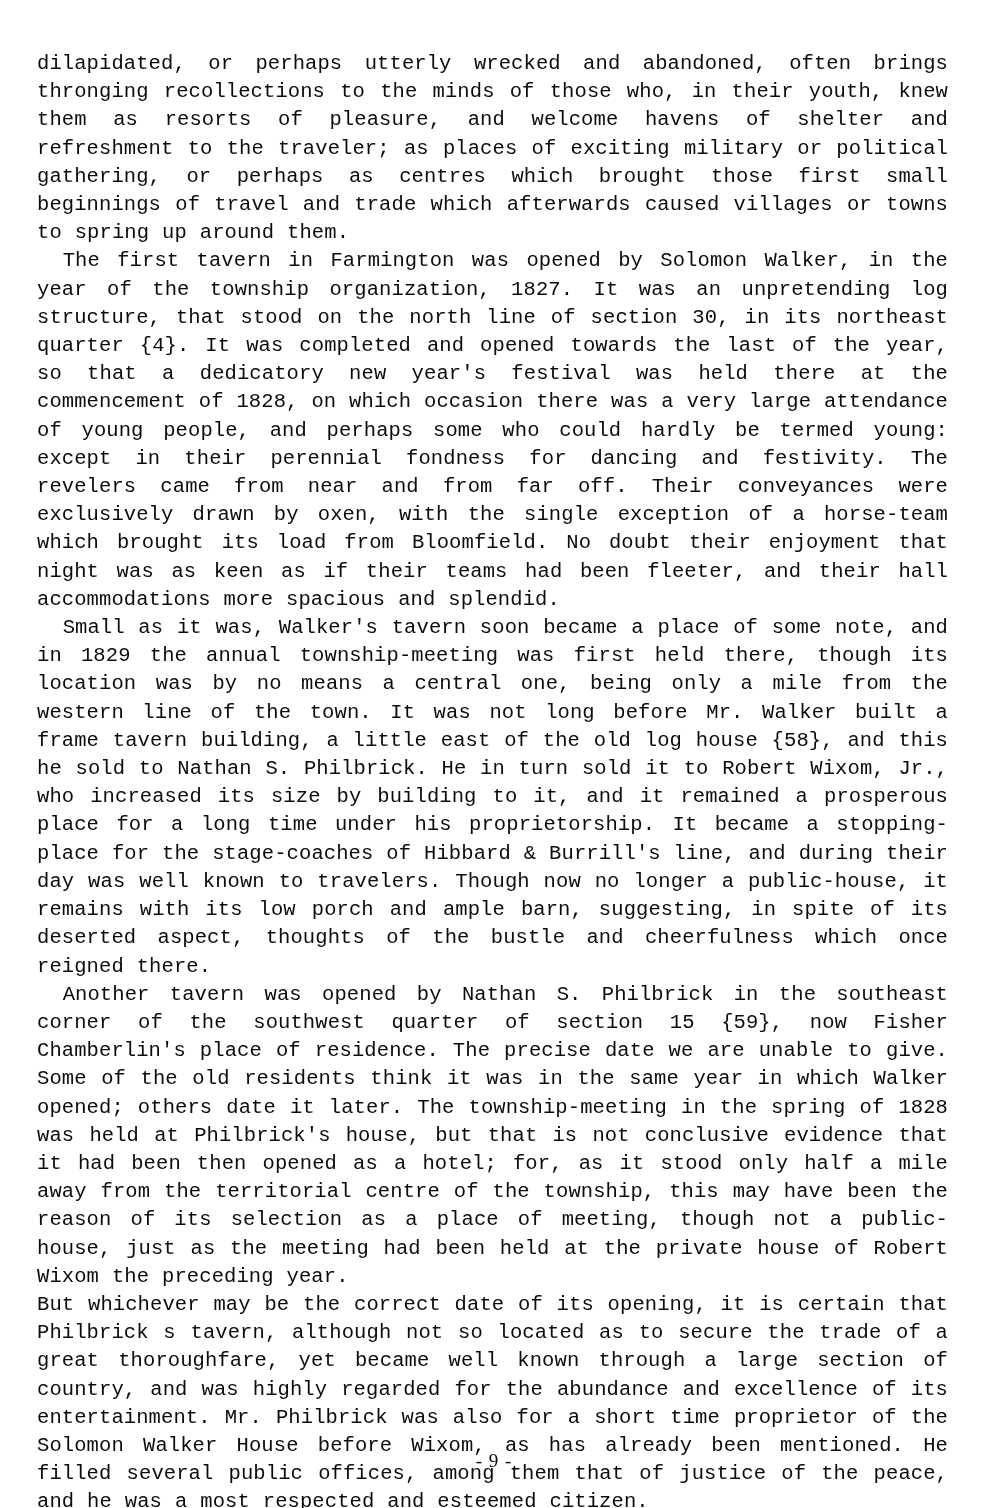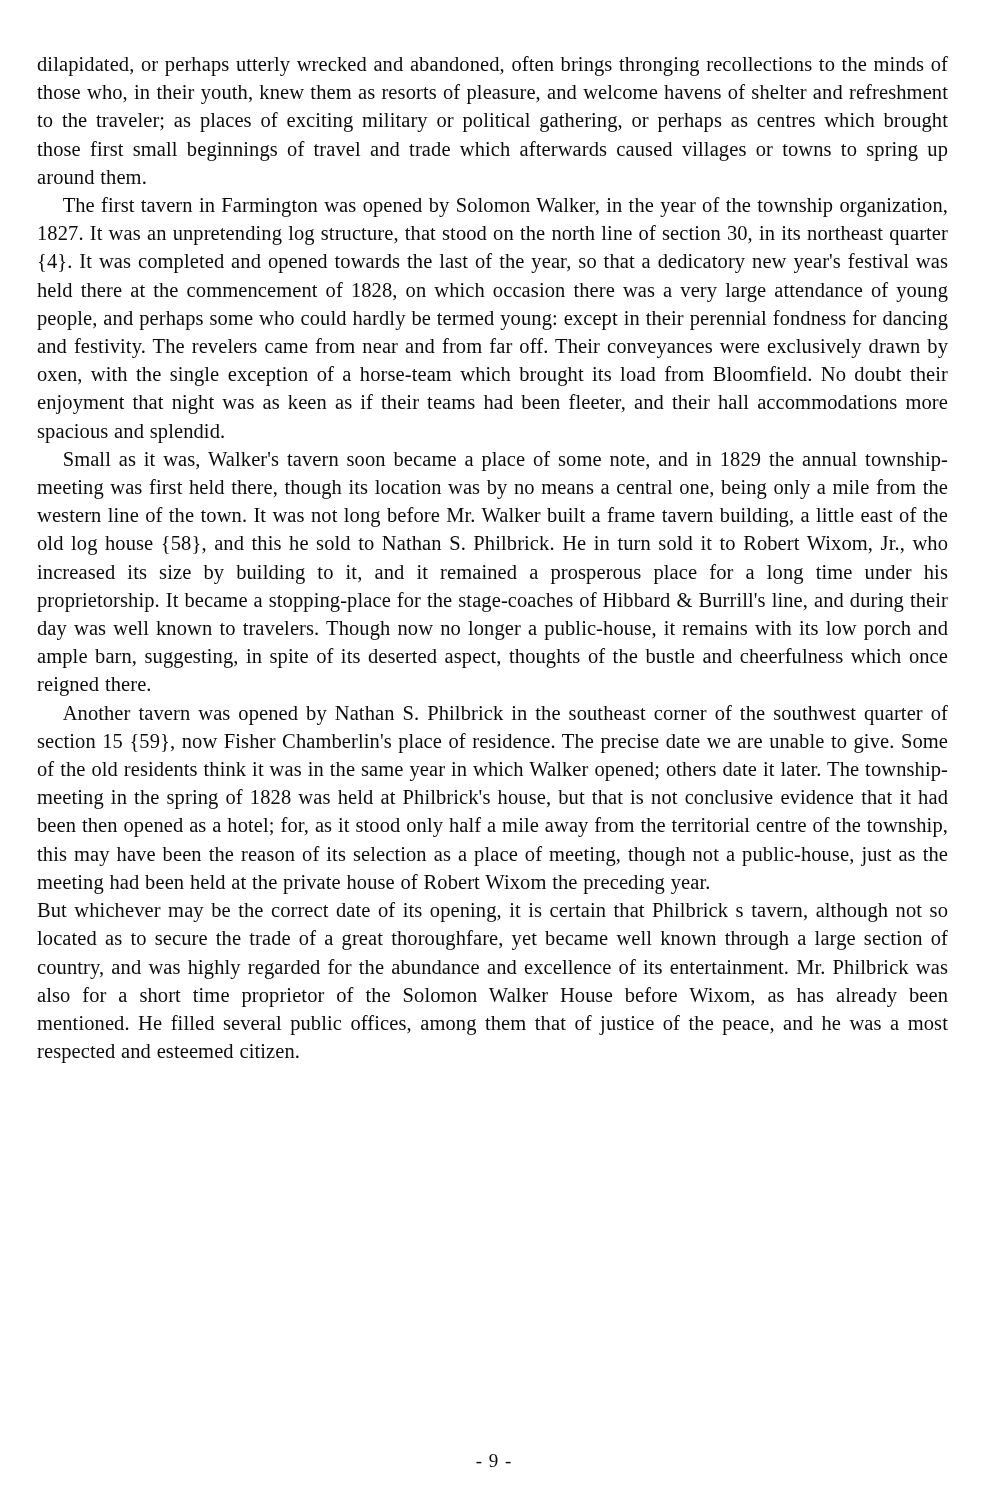--- a/index.html
+++ b/index.html
@@ -13,20 +13,21 @@
     position: relative;
     font-family: "Liberation Serif", "DejaVu Serif", serif;
     color: #0c0c0c;
     overflow: hidden;
   }
   .page {
     box-sizing: border-box;
     width: 100%;
     height: 100%;
     padding: 50px 40px 0 37px;
+    font-family: Liberation Mono, monospace;
   }
   .page p {
     margin: 0;
     font-size: 20.5px;
     line-height: 28.2px;
     text-align: justify;
     letter-spacing: 0.1px;
     word-spacing: 0.5px;
   }
   .page p.indent {

